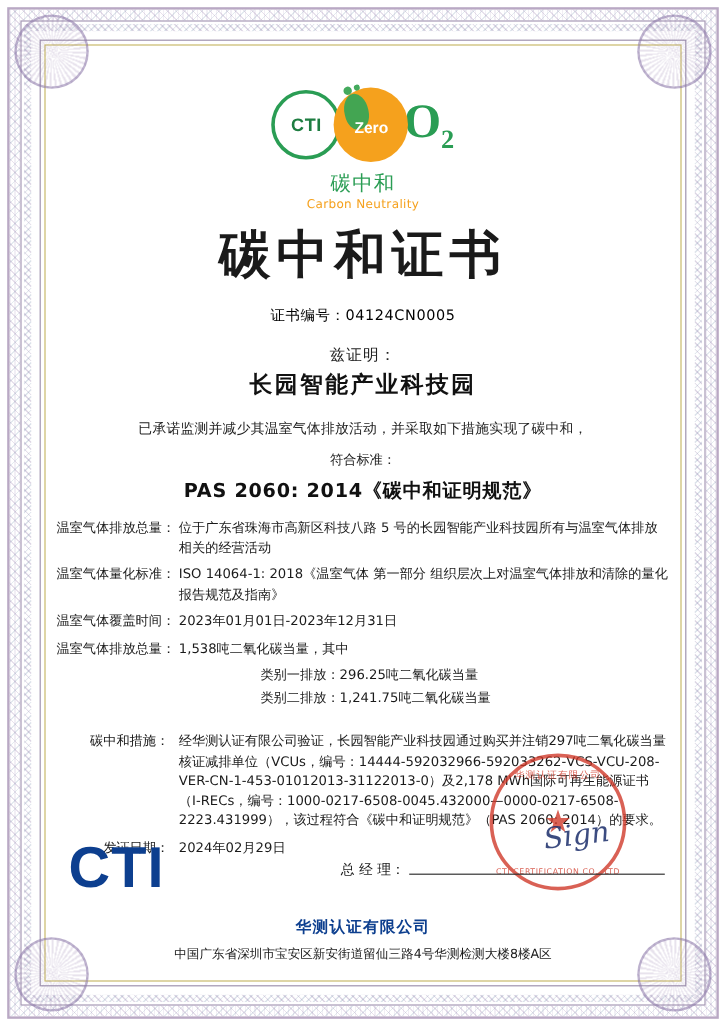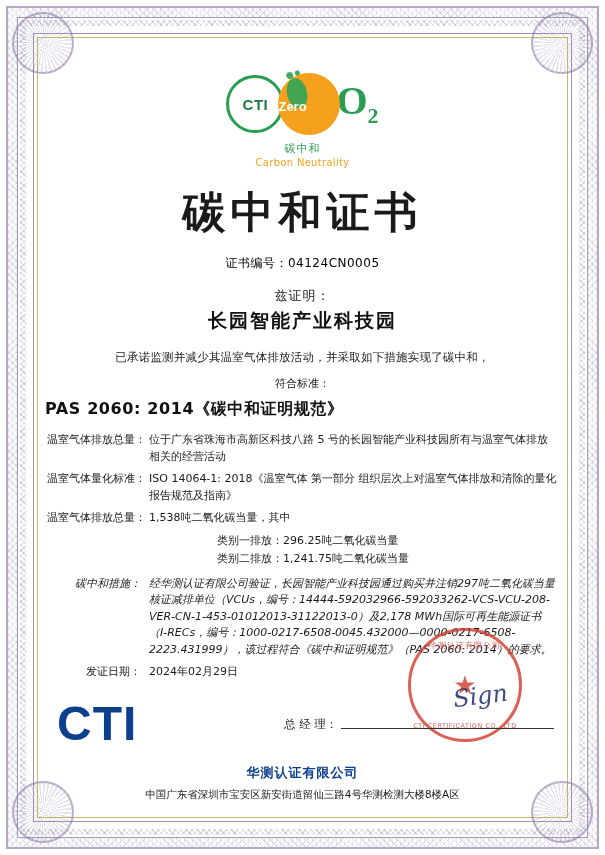--- a/index.html
+++ b/index.html
@@ -109,20 +109,21 @@
     background: #fff;
     position: relative;
     z-index: 2;
   }
   .zero-circle {
     width: 62px; height: 62px;
     border-radius: 50%;
     background: #f5a11d;
     display: flex;
     align-items: center;
+    justify-content: center;
     position: relative;
     margin-left: -8px;
     z-index: 3;
   }
   .zero-inner {
     color: #ffffff;
     font-size: 13px;
     font-weight: bold;
     font-family: "Liberation Sans", sans-serif;
     transform: translateY(2px);
@@ -151,21 +152,21 @@
     font-weight: bold;
     font-family: "Liberation Serif", serif;
     margin-left: -6px;
     line-height: 1;
     z-index: 1;
   }
   .o2 sub {
     font-size: 22px;
   }
   .logo-cn {
-    font-size: 11px;
+    font-size: 17px;
     color: #2a9d54;
     letter-spacing: 1px;
     margin-top: 1px;
   }
   .logo-en {
     font-size: 10px;
     color: #f5a11d;
     letter-spacing: 0.3px;
     margin-top: 1px;
   }
@@ -209,21 +210,21 @@
     margin-top: 16px;
     letter-spacing: 0.2px;
   }
   .standard-label {
     text-align: center;
     font-size: 11px;
     color: #222;
     margin-top: 11px;
   }
   .standard-value {
-    text-align: left;
+    text-align: center;
     font-size: 16px;
     font-weight: bold;
     color: #111;
     margin-top: 8px;
     letter-spacing: 0.6px;
   }
 
   
   .details {
     margin-top: 12px;
@@ -410,37 +411,43 @@
         <div class="value">位于广东省珠海市高新区科技八路 5 号的长园智能产业科技园所有与温室气体排放相关的经营活动</div>
       </div>
 
       <div class="row">
         <div class="label">
           <span>温室气体量化标准</span><span>：</span>
         </div>
         <div class="value">ISO 14064-1: 2018《温室气体 第一部分 组织层次上对温室气体排放和清除的量化报告规范及指南》</div>
       </div>
 
+      <div class="row">
+        <div class="label">
+          <span>温室气体覆盖时间</span><span>：</span>
+        </div>
+        <div class="value">2023年01月01日-2023年12月31日</div>
+      </div>
 
       <div class="row">
         <div class="label">
           <span>温室气体排放总量</span><span>：</span>
         </div>
         <div class="value">1,538吨二氧化碳当量，其中</div>
       </div>
       <div class="sub-row">
         <div class="spacer"></div>
         <div class="sub-value">类别一排放：296.25吨二氧化碳当量</div>
       </div>
       <div class="sub-row">
         <div class="spacer"></div>
         <div class="sub-value">类别二排放：1,241.75吨二氧化碳当量</div>
       </div>
 
-      <div class="row" style="margin-top:8px;font-style:italic;">
+      <div class="row" style="margin-top:20px;">
         <div class="label">
           <span>碳中和措施</span><span>：</span>
         </div>
         <div class="value">经华测认证有限公司验证，长园智能产业科技园通过购买并注销297吨二氧化碳当量核证减排单位（VCUs，编号：14444-592032966-592033262-VCS-VCU-208-VER-CN-1-453-01012013-31122013-0）及2,178 MWh国际可再生能源证书（I-RECs，编号：1000-0217-6508-0045.432000—0000-0217-6508-2223.431999），该过程符合《碳中和证明规范》（PAS 2060: 2014）的要求。</div>
       </div>
 
       <div class="row">
         <div class="label">
           <span>发证日期</span><span>：</span>
         </div>

